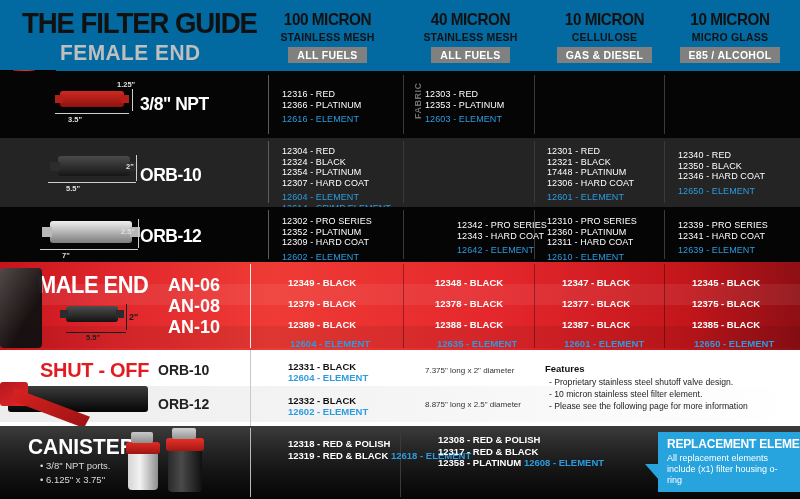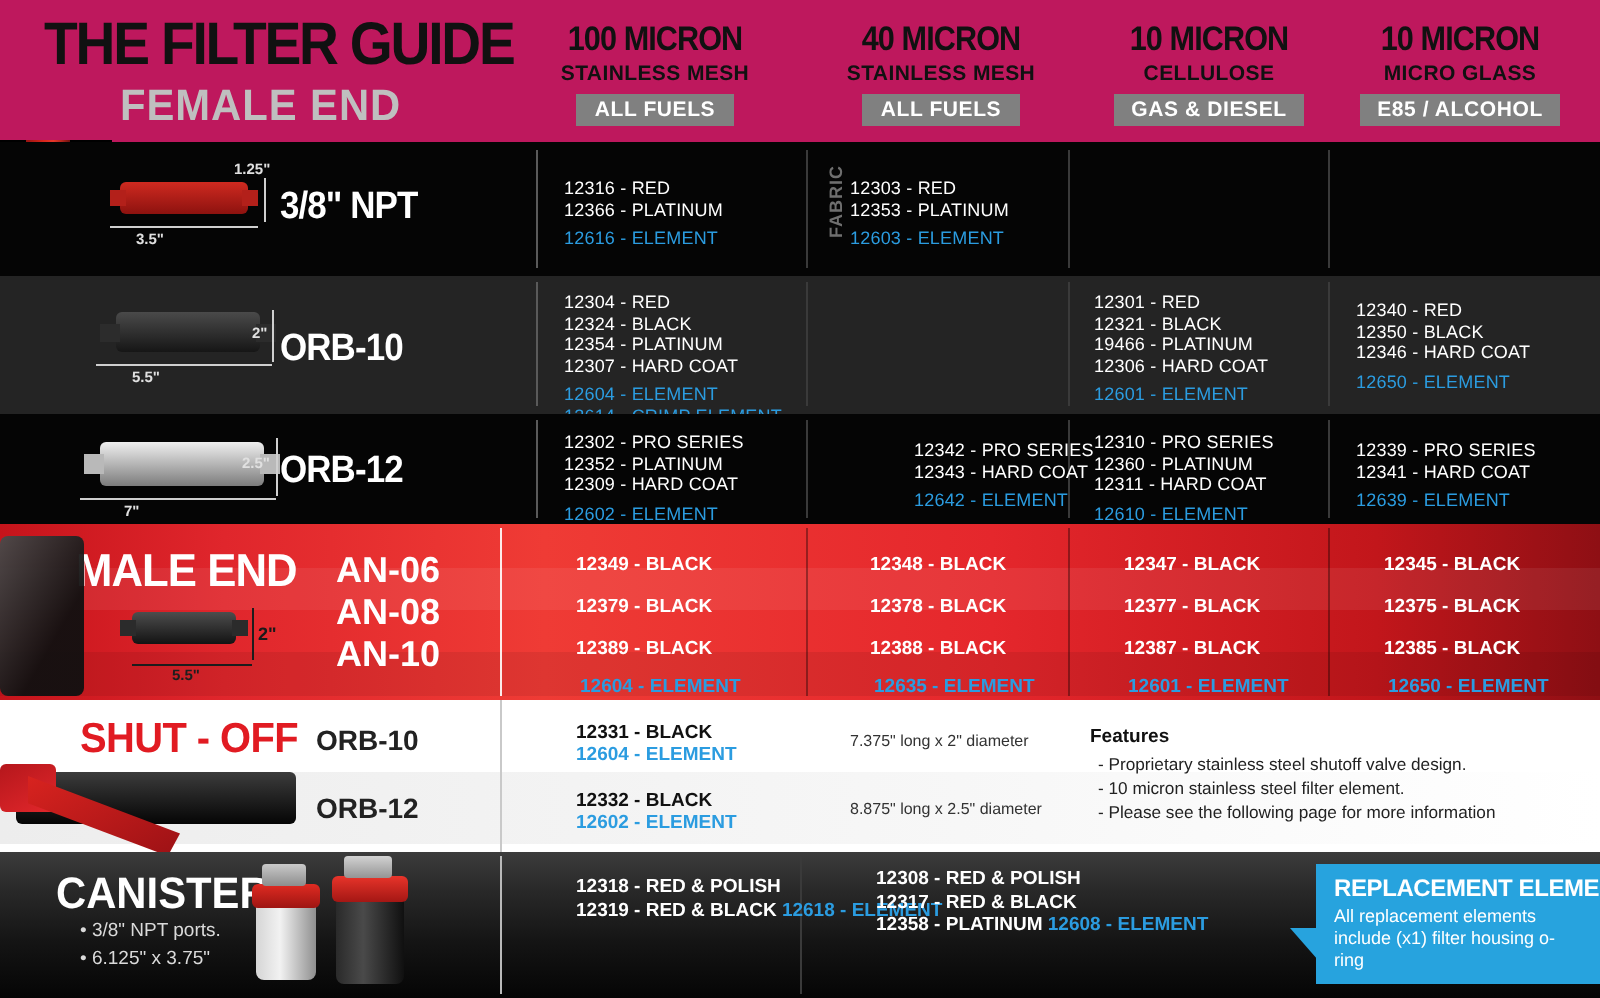--- a/index.html
+++ b/index.html
@@ -5,21 +5,21 @@
   * { box-sizing: border-box; margin: 0; padding: 0; }
   html, body {
     width: 800px; height: 499px;
     background: #ffffff;
     font-family: "Liberation Sans", sans-serif;
     overflow: hidden;
   }
   #page {
     position: relative;
     width: 800px; height: 499px;
-    background: #be185d;
+    background: #0369a1;
     overflow: hidden;
   }
 
   
   .title-block { position:absolute; left:0; top:0; width:265px; height:70px; }
   .main-title {
     position:absolute; left:22px; top:6px;
     font-size: 30px; font-weight: 900; letter-spacing: -1.2px;
     color: #111; font-family: "Liberation Sans", sans-serif;
     transform: scaleX(0.92); transform-origin: left top;
@@ -255,21 +255,21 @@
       <span>12324 - BLACK</span><br>
       <span>12354 - PLATINUM</span><br>
       <span>12307 - HARD COAT</span>
       <span class="gap"></span>
       <span class="el">12604 - ELEMENT</span><br>
       <span class="el">12614 - CRIMP ELEMENT</span>
     </div>
     <div class="cell" style="left:547px; top:8px;">
       <span>12301 - RED</span><br>
       <span>12321 - BLACK</span><br>
-      <span>19466 - PLATINUM</span><br>
+      <span>17448 - PLATINUM</span><br>
       <span>12306 - HARD COAT</span>
       <span class="gap"></span>
       <span class="el">12601 - ELEMENT</span>
     </div>
     <div class="cell" style="left:678px; top:12px;">
       <span>12340 - RED</span><br>
       <span>12350 - BLACK</span><br>
       <span>12346 - HARD COAT</span>
       <span class="gap"></span>
       <span class="el">12650 - ELEMENT</span>

